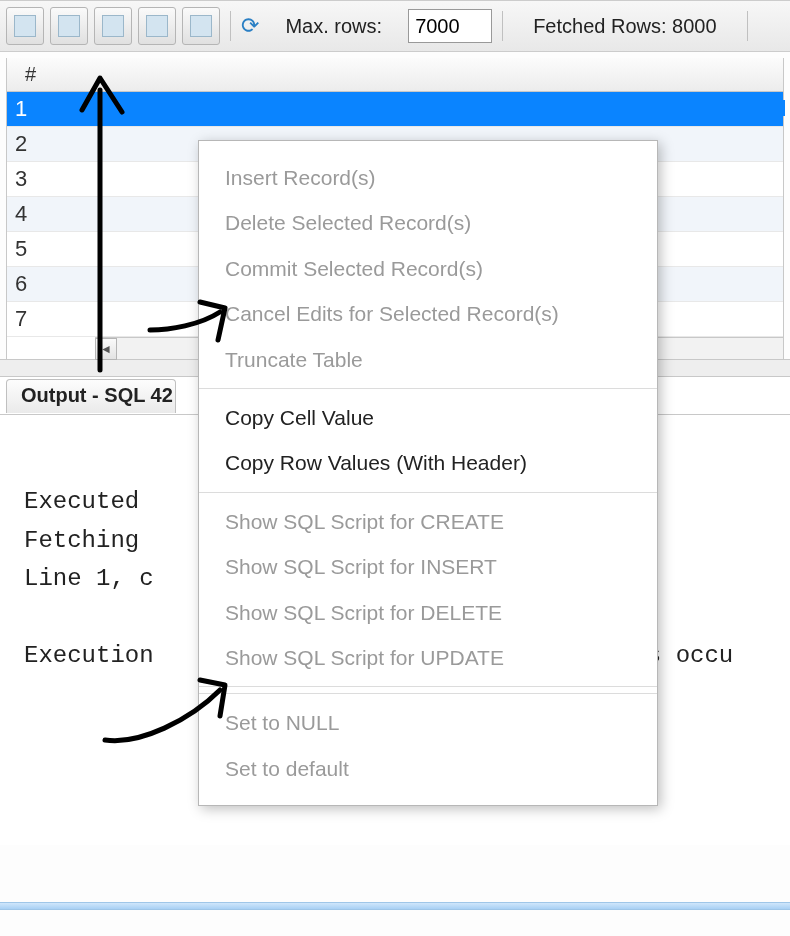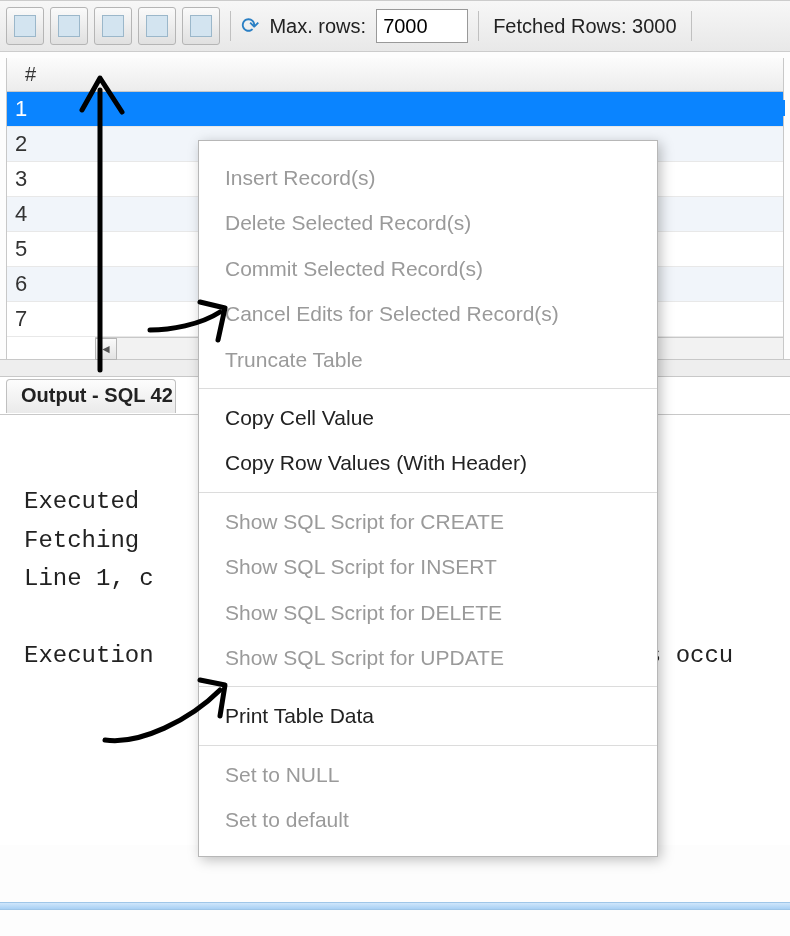--- a/index.html
+++ b/index.html
@@ -46,24 +46,24 @@
     margin: 0 4px;
   }
   .refresh-icon {
     color: #2a7fc4;
     font-size: 22px;
     line-height: 1;
   }
   .tb-label {
     font-size: 20px;
     color: #222;
-    margin: 0 4px;
+    margin: 0 20px;
   }
   .tb-input {
-    width: 92px;
+    width: 84px;
     height: 34px;
     border: 1px solid #999;
     background: #fff;
     font-size: 20px;
     padding: 0 6px;
     text-align: left;
   }
   .grid-area {
     border-left: 1px solid #c8c8c8;
     border-right: 1px solid #c8c8c8;
@@ -222,21 +222,21 @@
       <div class="tb-icon"></div>
     </div>
   <div class="tb-btn">
       <div class="tb-icon"></div>
     </div>
   <div class="tb-sep"></div>
   <div class="refresh-icon">⟳</div>
   <span class="tb-label">Max. rows:</span>
   <input class="tb-input" value="7000" style="">
   <div class="tb-sep"></div>
-  <span class="tb-label">Fetched Rows:  3000</span>
+  <span class="tb-label">Fetched Rows:  8000</span>
   <div class="tb-sep"></div>
 </div>
 
 <div class="grid-area">
   <div class="grid-header">#</div>
   <div id="grid-rows">
       <div class="grid-row selected">1</div>
       <div class="grid-row alt">2</div>
       <div class="grid-row">3</div>
       <div class="grid-row alt">4</div>
@@ -274,21 +274,20 @@
   <div class="menu-item disabled">Truncate Table</div>
   <div class="menu-sep"></div>
   <div class="menu-item">Copy Cell Value</div>
   <div class="menu-item">Copy Row Values (With Header)</div>
   <div class="menu-sep"></div>
   <div class="menu-item disabled">Show SQL Script for CREATE</div>
   <div class="menu-item disabled">Show SQL Script for INSERT</div>
   <div class="menu-item disabled">Show SQL Script for DELETE</div>
   <div class="menu-item disabled">Show SQL Script for UPDATE</div>
   <div class="menu-sep"></div>
-  <div class="menu-item">Print Table Data</div>
   <div class="menu-sep"></div>
   <div class="menu-item disabled">Set to NULL</div>
   <div class="menu-item disabled">Set to default</div>
 </div>
 
 <svg class="arrows" width="790" height="936">
   <g stroke="#000" stroke-width="5" fill="none" stroke-linecap="round" stroke-linejoin="round">
 
     <path d="M 100 370 C 100 300 100 200 100 90"></path>
     <path d="M 82 110 L 100 78 L 122 112"></path>

